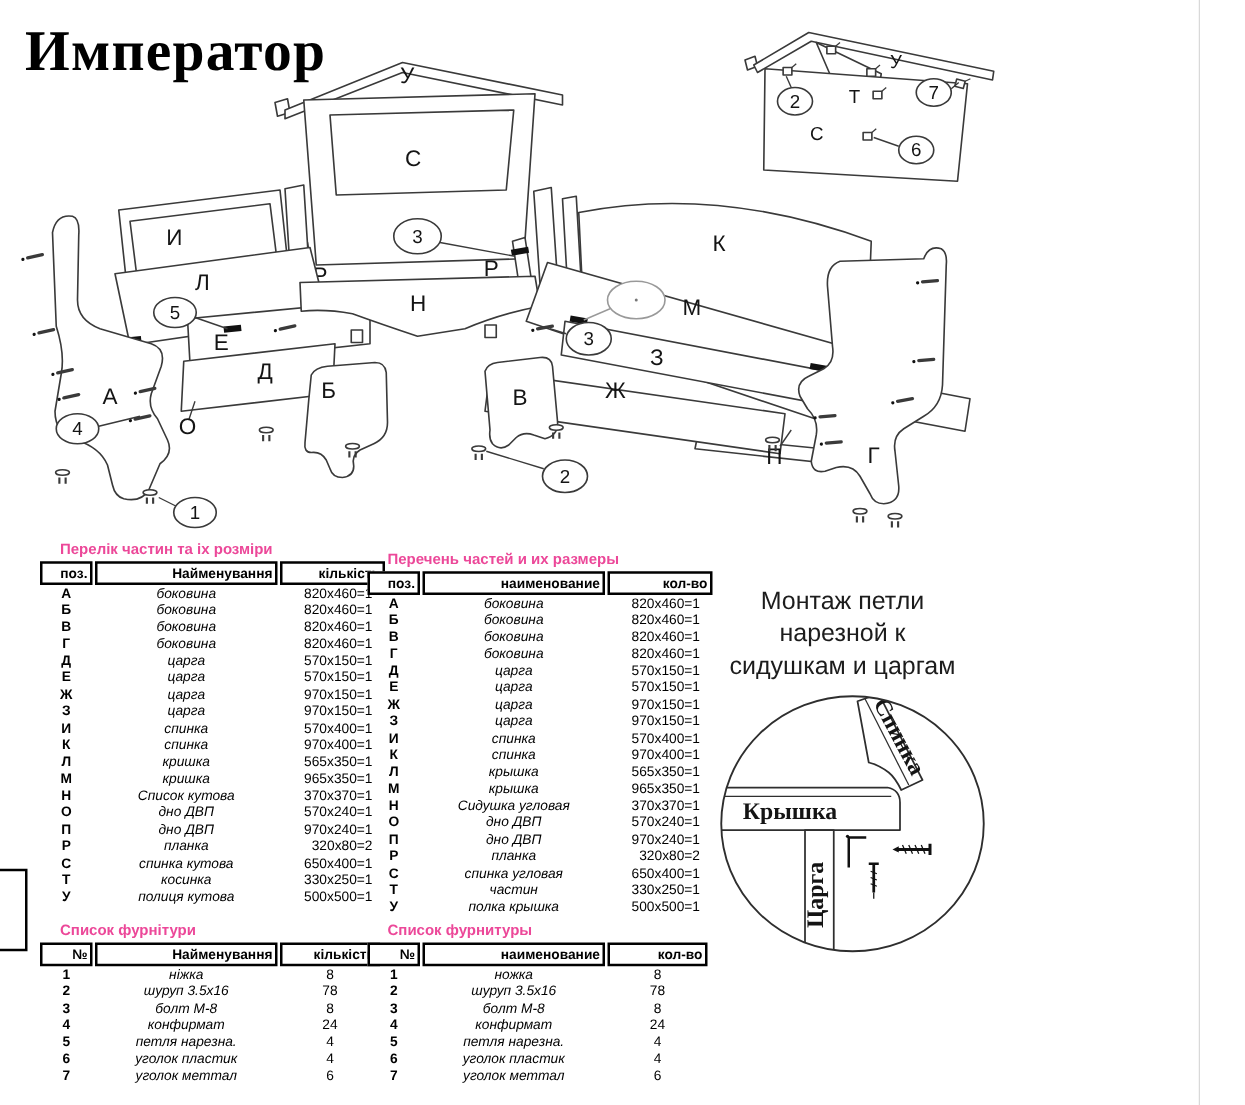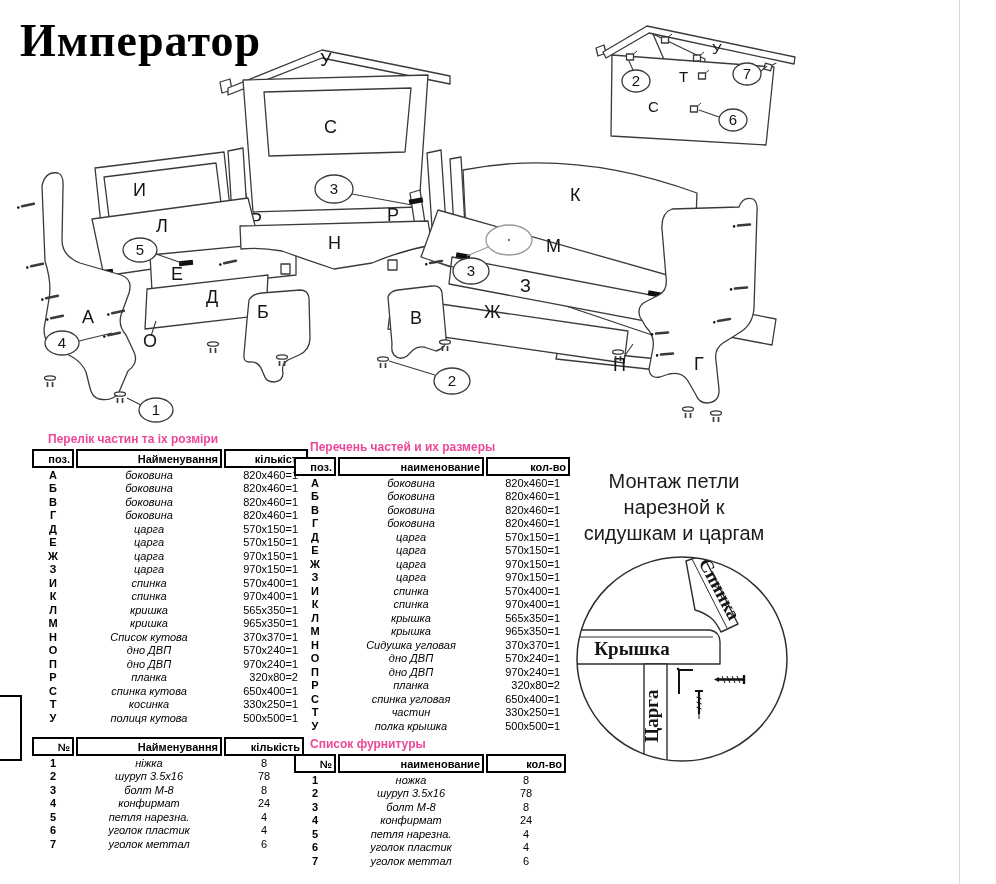--- a/index.html
+++ b/index.html
@@ -475,20 +475,21 @@
           <tr>
             <td class="c0">У</td>
             <td class="c1">полка крышка</td>
             <td class="c2">500х500=1</td>
           </tr>
         </tbody>
     </table>
   </div>
 
   <div class="tblock" style="left:30px;top:737px;">
+    <div class="tbl-title">Список фурнітури</div>
     <table class="tbl hw">
       <thead>
           <tr>
         <th class="c0">№</th>
         <th class="c1">Найменування</th>
         <th class="c2">кількість</th>
       </tr>
         </thead>
       <tbody>
           <tr>

